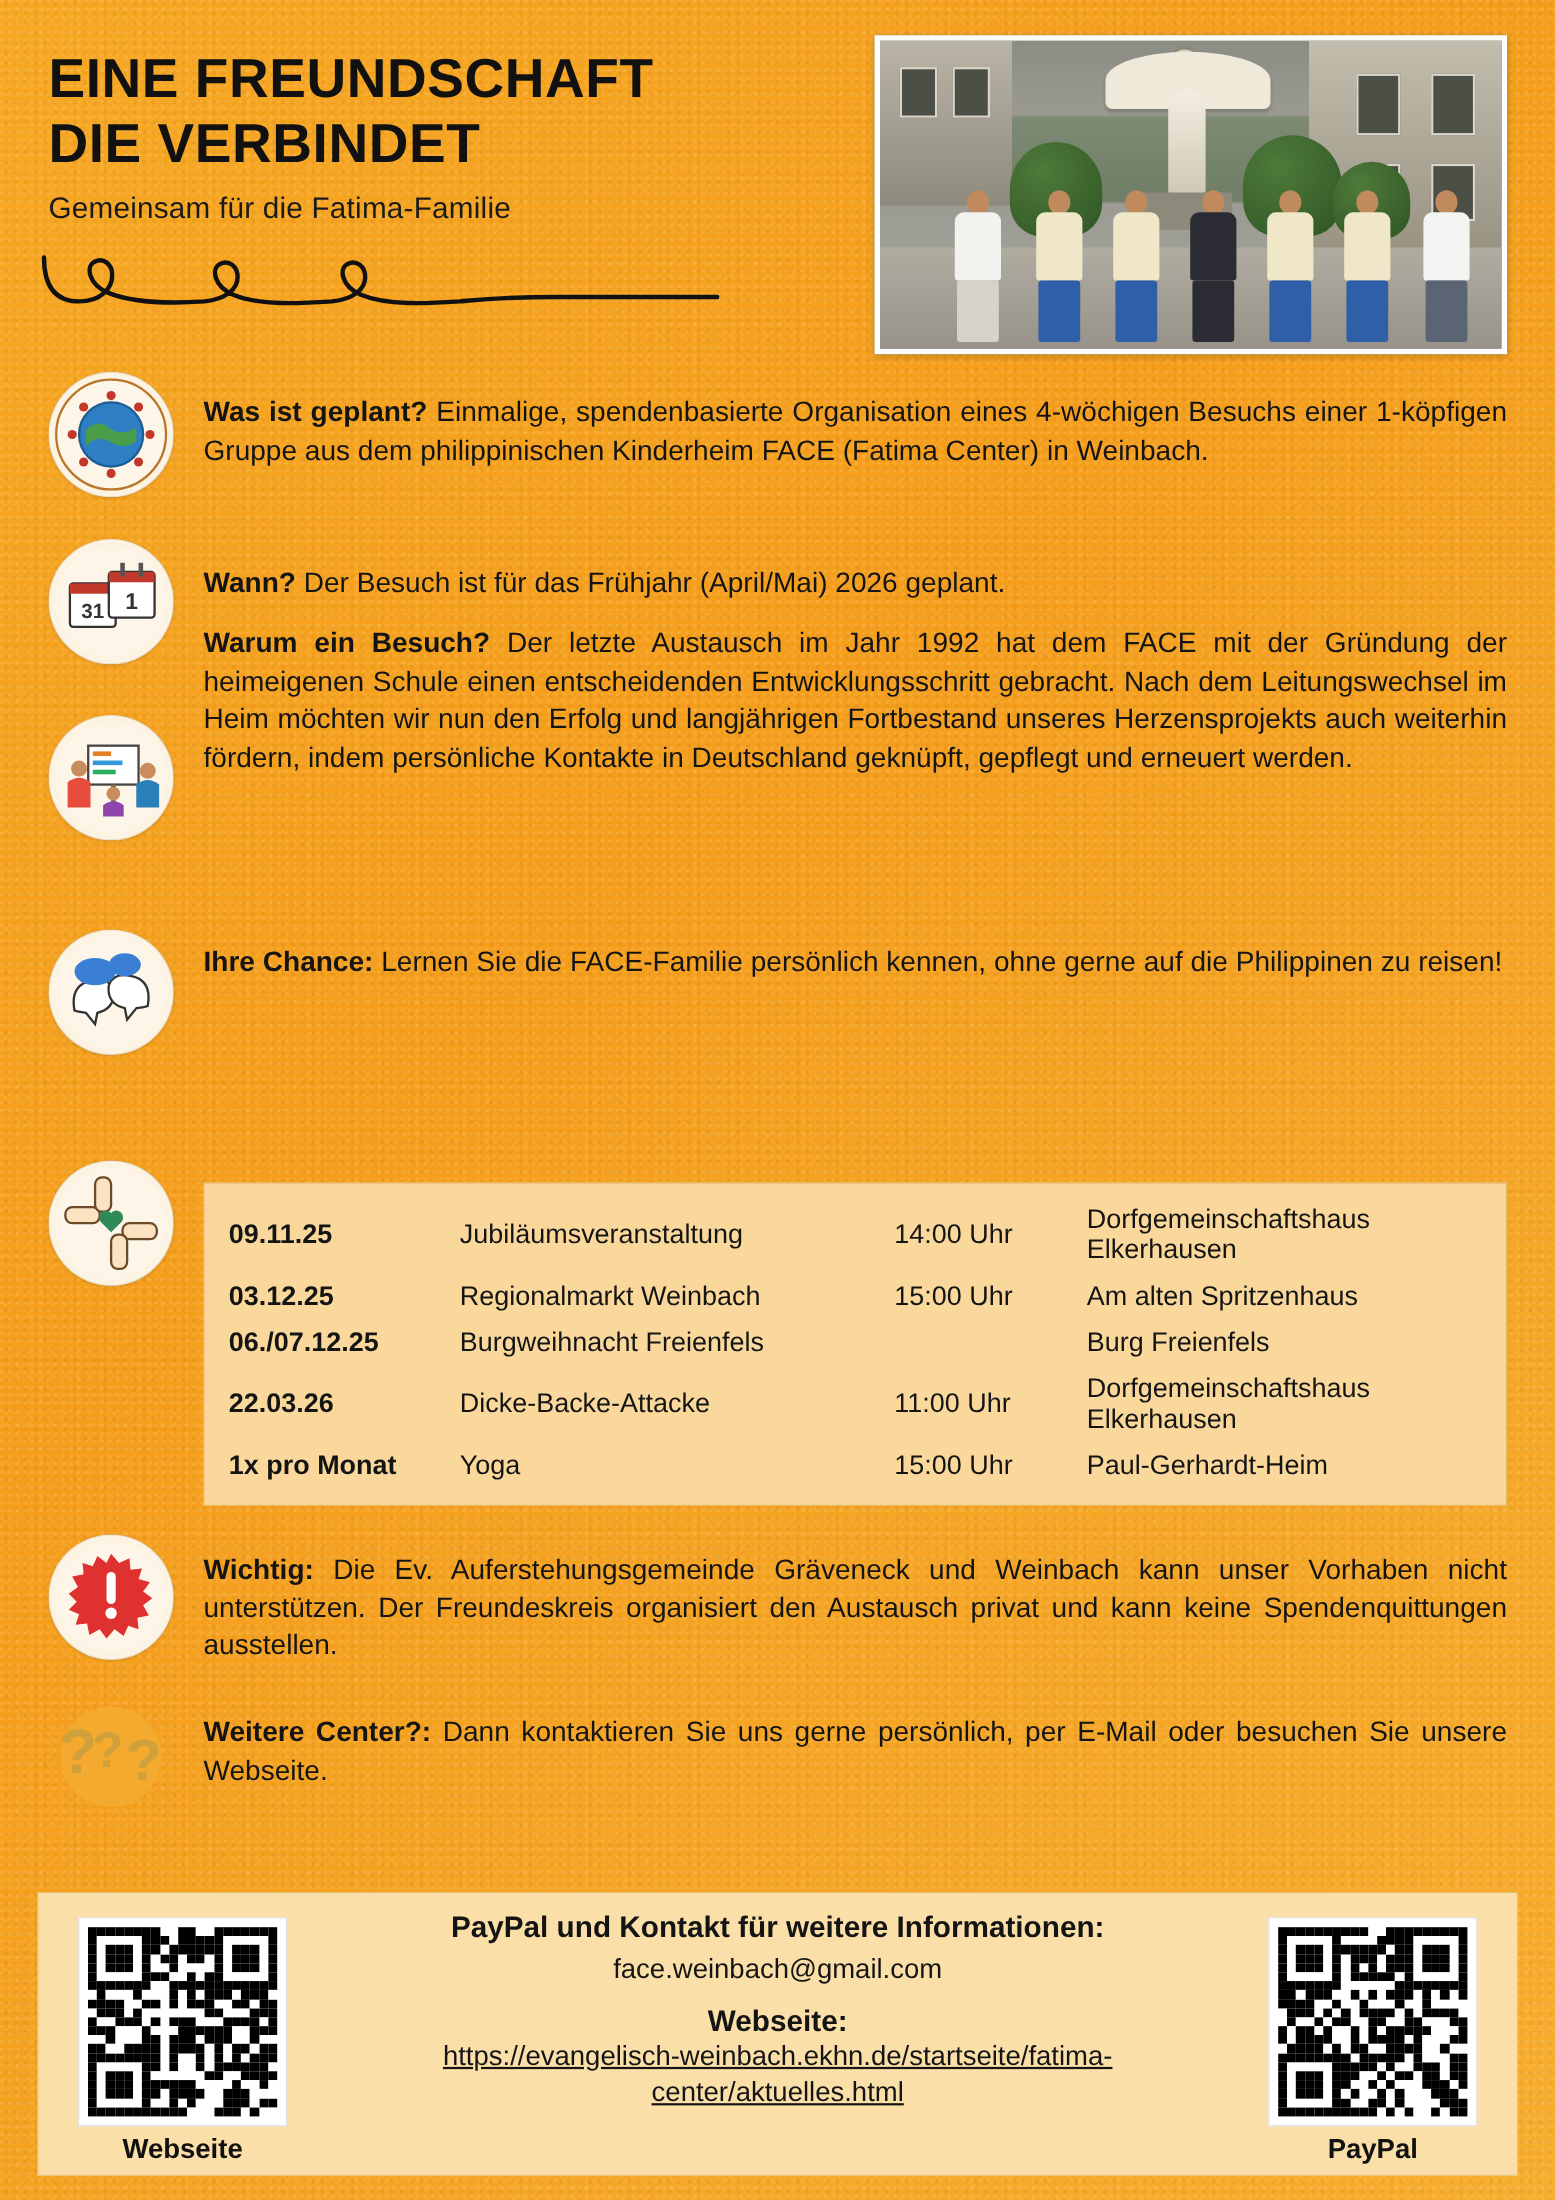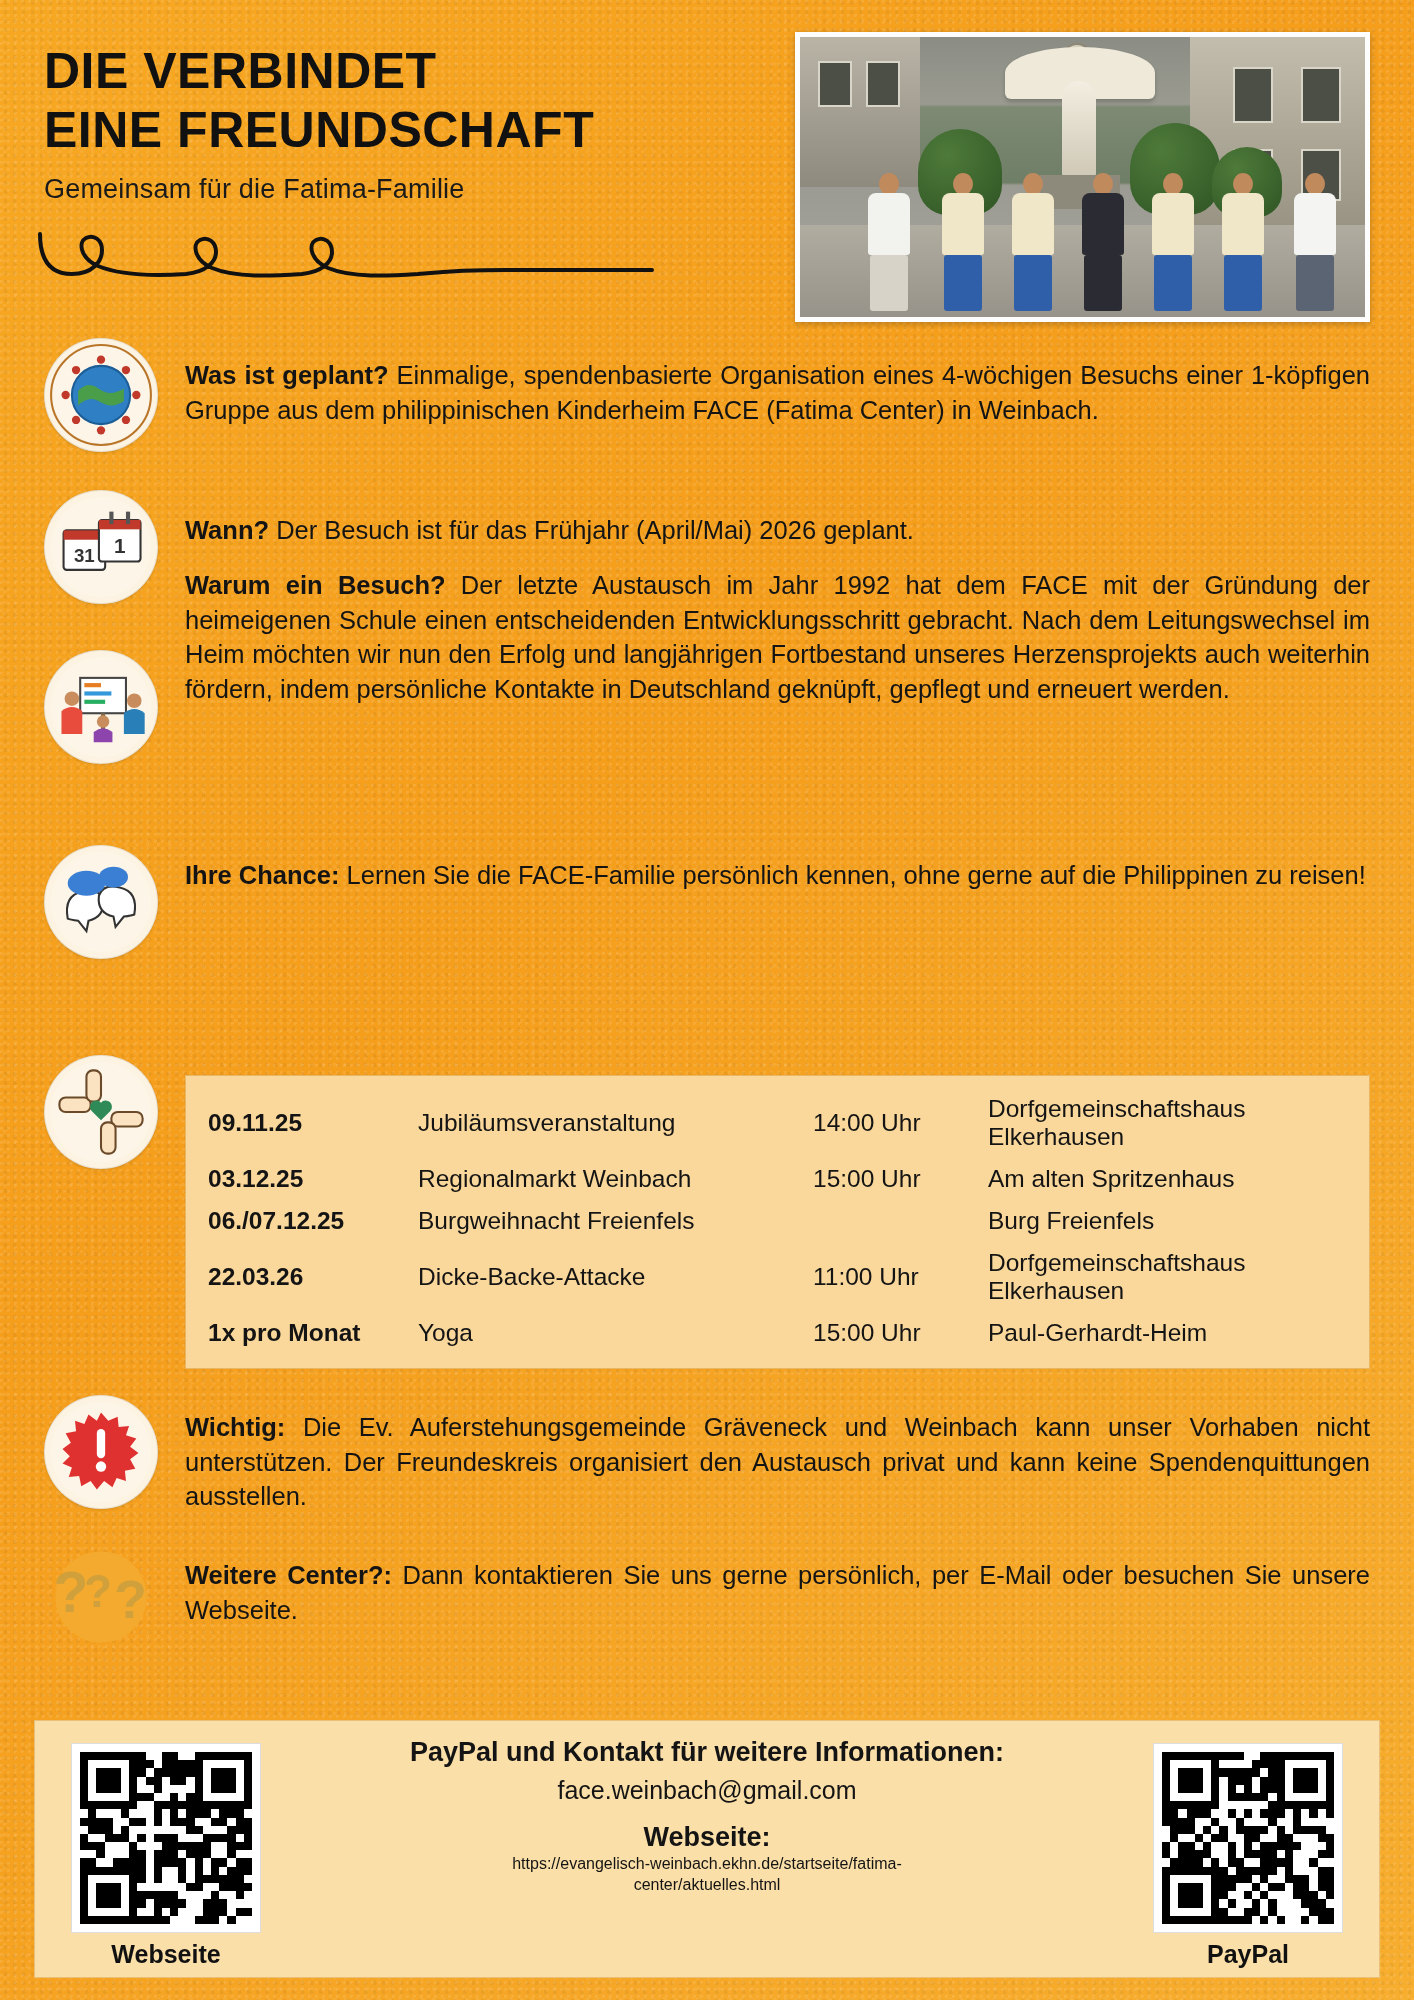--- a/index.html
+++ b/index.html
@@ -198,33 +198,33 @@
     position: absolute;
     left: 265px; right: 265px; top: 16px;
     text-align: center;
     color: #141414;
   }
   .footer-center .h {
     font-size: 27px; font-weight: bold; margin-bottom: 6px;
   }
   .footer-center .l { font-size: 25px; line-height: 1.34; }
   .footer-center .web { font-size: 27px; font-weight: bold; margin-top: 14px; }
-  .footer-center .url { font-size: 16px; line-height: 1.34; }
+  .footer-center .url { font-size: 25px; line-height: 1.34; text-decoration: underline; }
 
   .qmark { font-size: 60px; font-weight: bold; color: #b8922f; letter-spacing: -2px; }
 </style>
 </head>
 <body>
 
 <div class="page">
 
   <div class="header">
     <div class="title">
+      <div>EINE FREUNDSCHAFT</div>
       <div>DIE VERBINDET</div>
-      <div>EINE FREUNDSCHAFT</div>
     </div>
     <div class="subtitle">Gemeinsam für die Fatima-Familie</div>
 
     <svg class="squiggle" viewBox="0 0 620 54">
       <path d="M4 6 C4 34 16 46 36 46 C56 46 66 34 66 22 C66 12 58 6 50 10 C42 14 44 30 62 38
                C86 48 120 48 150 46 C170 44 180 34 180 24 C180 14 172 8 164 12 C156 16 158 32 176 40
                C200 50 236 48 266 46 C286 44 296 34 296 24 C296 14 288 8 280 12 C272 16 274 32 292 40
                C316 50 352 48 382 46 C404 44 420 42 470 42 L616 42" fill="none" stroke="#111" stroke-width="4" stroke-linecap="round"></path>
     </svg>
   </div>

